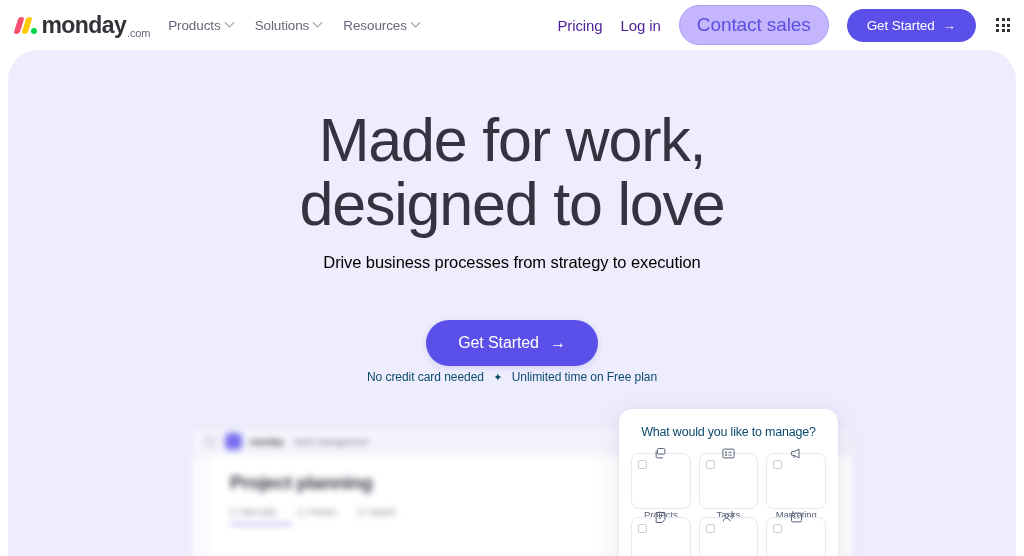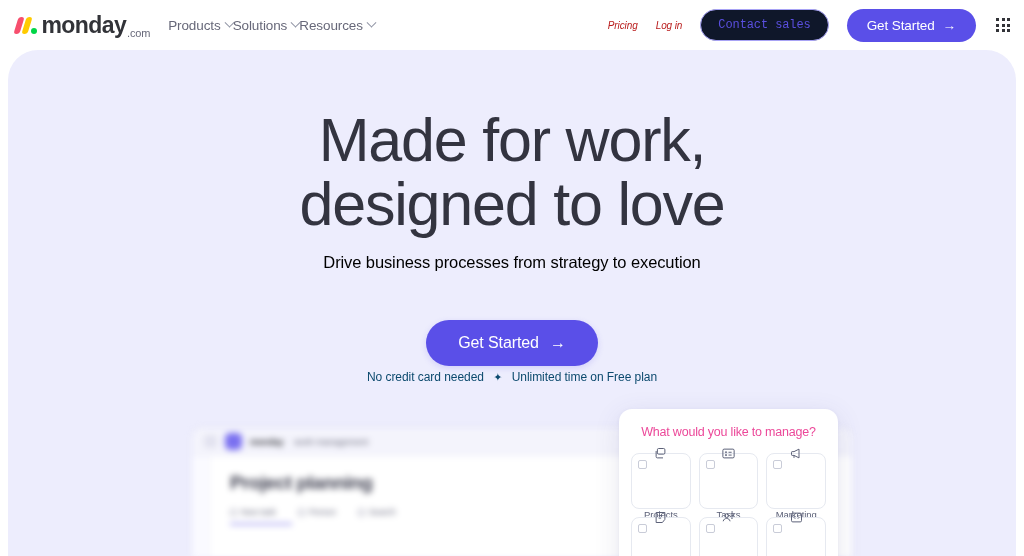--- a/index.html
+++ b/index.html
@@ -37,48 +37,47 @@
   .lb3 { background: #00d647; width: 6px !important; border-radius: 50% !important; height: 6px !important; transform: none !important; align-self: flex-end; }
   .logo-word {
     font-size: 23px; font-weight: 700; color: #323338;
     letter-spacing: -0.6px; line-height: 1;
   }
   .logo-dotcom {
     font-size: 11px; font-weight: 400; color: #676879;
     letter-spacing: -0.2px; margin-left: 1px; line-height: 1;
     align-self: flex-end; padding-bottom: 1px; text-align: right;
   }
-  .nav-left { display: flex; align-items: flex-start; margin-left: 18px; }
+  .nav-left { display: flex; align-items: flex-start; margin-left: 18px; gap: 22px; }
   .nav-item {
     display: flex; align-items: center; gap: 5px;
     font-size: 13.5px; color: #676879; cursor: pointer;
     letter-spacing: -0.1px;
   }
   .caret {
     width: 7px; height: 7px;
     border-right: 1.3px solid #8f93a3;
     border-bottom: 1.3px solid #8f93a3;
     transform: rotate(45deg) translate(-2px,-2px);
   }
   .nav-right {
     margin-left: auto; display: flex; align-items: center;
     gap: 18px; margin-right: 14px;
   }
-  .nav-plain { font-size: 10px; color: #b91c1c; cursor: pointer; letter-spacing: -0.1px; font-style: italic; }
+  .nav-plain { font-size: 15px; color: #4c1d95; cursor: pointer; letter-spacing: -0.1px; }
   .btn-outline {
     border: 1px solid #a8a3f5;
     color: #5a4fe0;
-    background: #0f172a;
-    font-size: 12px;
+    background: #c4b5fd;
+    font-size: 19px;
     padding: 8px 17px;
     border-radius: 20px;
     cursor: pointer;
     letter-spacing: -0.1px;
     white-space: nowrap;
-    font-family: Liberation Mono, monospace;
   }
   .btn-primary {
     background: #5a4fe8;
     color: #ffffff;
     font-size: 13.5px;
     padding: 9px 20px;
     border-radius: 20px;
     border: none;
     cursor: pointer;
     display: flex; align-items: center; gap: 8px;
@@ -189,21 +188,21 @@
     width: 219px;
     background: #ffffff;
     border-radius: 13px;
     box-shadow: 0 6px 26px rgba(70,70,130,0.13), 0 1px 4px rgba(70,70,130,0.06);
     padding: 16px 12px 12px 12px;
     z-index: 30;
   }
   .float-title {
     text-align: center;
     font-size: 12.5px;
-    color: #ec4899;
+    color: #0c4a6e;
     margin-bottom: 14px;
     letter-spacing: -0.2px;
   }
   .opt-grid {
     display: grid;
     grid-template-columns: repeat(3, 1fr);
     gap: 8px;
   }
   .opt-tile {
     position: relative;

